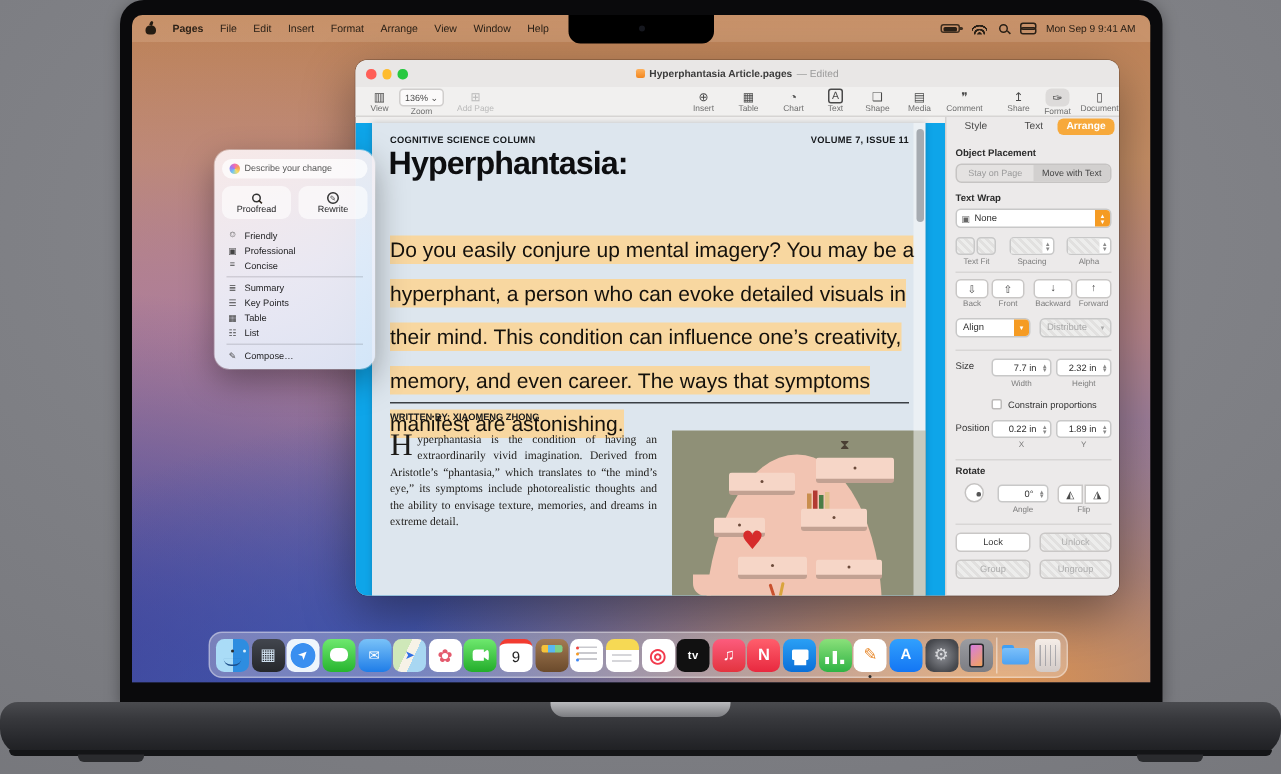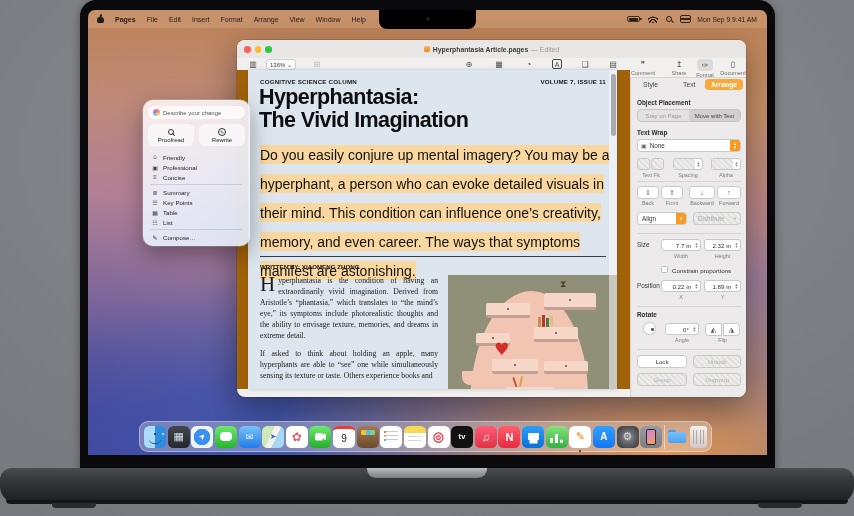--- a/index.html
+++ b/index.html
@@ -117,21 +117,21 @@
   .tb-title{font-weight:bold;color:#3c3c3c;}
   .tb-edited{color:#9b9b9b;}
   .toolbar{position:absolute;left:0;top:18px;width:100%;height:20px;background:#f1f0ef;border-bottom:1px solid #d7d5d4;}
   .tbi{position:absolute;top:1px;display:flex;flex-direction:column;align-items:center;width:28px;}
   .tbi .ic{height:10px;font-size:8px;color:#4a4a4a;display:flex;align-items:center;justify-content:center;}
   .tbi .lb{font-size:5.6px;color:#6e6e6e;margin-top:.5px;white-space:nowrap;}
   .tbi.dis .ic,.tbi.dis .lb{color:#b9b9b9;}
   .zoom-pill{font-size:6px;color:#4a4a4a;border:1px solid #d0cecd;border-radius:3px;padding:1px 3px;background:#fbfafa;white-space:nowrap;}
   .fmt-pill{background:#dddbda;border-radius:4px;padding:0 5px;height:12px;display:flex;align-items:center;}
   
-  .doc-area{position:absolute;left:0;top:30px;width:393px;height:319px;background:#a16207;}
+  .doc-area{position:absolute;left:0;top:42px;width:393px;height:319px;background:#0ea5e9;}
   .page{position:absolute;left:11px;top:0;width:369px;height:319px;background:#dde6ee;overflow:hidden;box-shadow:0 0 4px rgba(30,50,70,.25);}
   .ph-row{position:absolute;left:12px;top:8px;width:346px;display:flex;justify-content:space-between;
     font-size:6.2px;font-weight:bold;color:#15181b;letter-spacing:.2px;}
   .doc-title{position:absolute;left:11px;top:16px;width:352px;font-size:21.5px;line-height:23px;font-weight:bold;
     letter-spacing:-.6px;color:#0d0e10;}
   .intro{position:absolute;left:12px;top:70px;width:350px;font-family:Liberation Sans, sans-serif;
     font-size:14px;line-height:29px;color:#14110c;}
   .intro span{background:#f8d7a0;padding:1.5px 0;box-decoration-break:clone;-webkit-box-decoration-break:clone;}
   .rule{position:absolute;left:12px;top:186px;width:346px;border-top:1.3px solid #3a3f44;}
   .byline{position:absolute;left:12px;top:193px;font-size:6.2px;font-weight:bold;color:#15181b;}
@@ -306,30 +306,28 @@
       </div>
 
       <div class="doc-area">
         <div class="page">
           <div class="ph-row">
             <span>COGNITIVE SCIENCE COLUMN</span>
             <span>VOLUME 7, ISSUE 11</span>
           </div>
           <div class="doc-title">
             <div>Hyperphantasia:</div>
-            <div>The Vivid Imagination</div>
           </div>
           <div class="intro">
             <span>Do you easily conjure up mental imagery? You may be a hyperphant, a person who can evoke detailed visuals in their mind. This condition can influence one’s creativity, memory, and even career. The ways that symptoms manifest are astonishing.</span>
           </div>
           <div class="rule"></div>
           <div class="byline">WRITTEN BY: XIAOMENG ZHONG</div>
           <div class="bodycol">
             <p><span class="dropcap">H</span><span>yperphantasia is the condition of having an extraordinarily vivid imagination. Derived from Aristotle’s “phantasia,” which translates to “the mind’s eye,” its symptoms include photorealistic thoughts and the ability to envisage texture, memories, and dreams in extreme detail.</span></p>
-            <p>If asked to think about holding an apple, many hyperphants are able to “see” one while simultaneously sensing its texture or taste. Others experience books and</p>
           </div>
           <div class="illu">
             <div class="head"></div>
             <div class="nose"></div>
             <span class="hourglass" style="left:112px;top:4px;">⧗</span>
             <div class="drawer" style="left:38px;top:28px;width:44px;height:15px;"></div>
             <div class="drawer" style="left:96px;top:18px;width:52px;height:17px;"></div>
             <div class="drawer" style="left:28px;top:58px;width:34px;height:13px;"></div>
             <div class="books" style="left:90px;top:40px;">
               <span class="bk" style="height:11px;background:#c98e4e;"></span>

